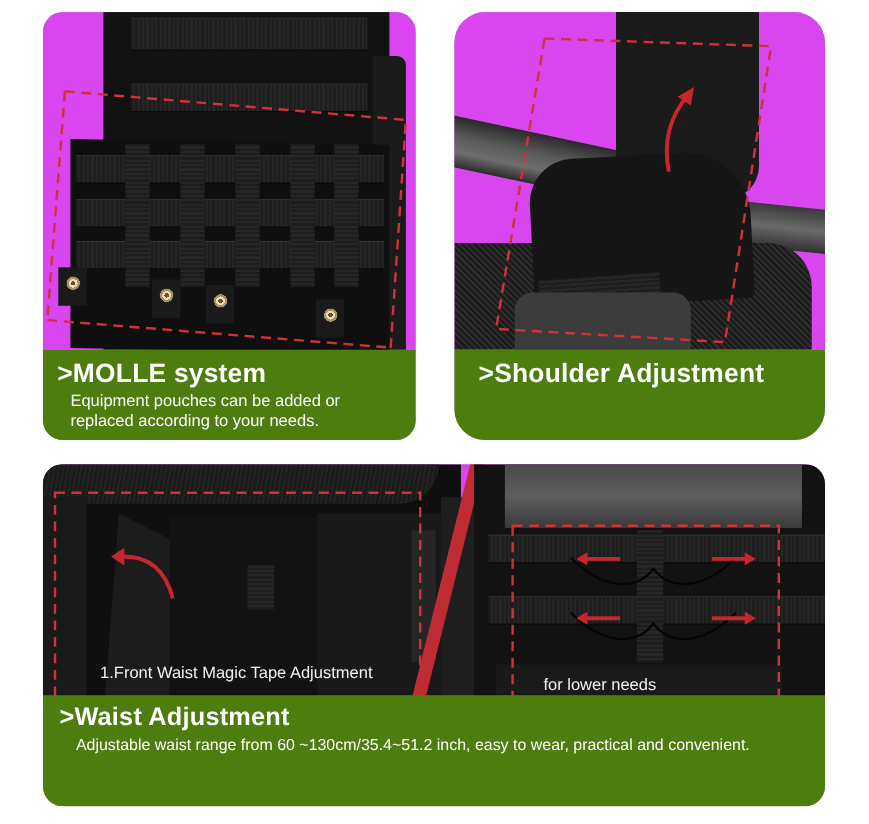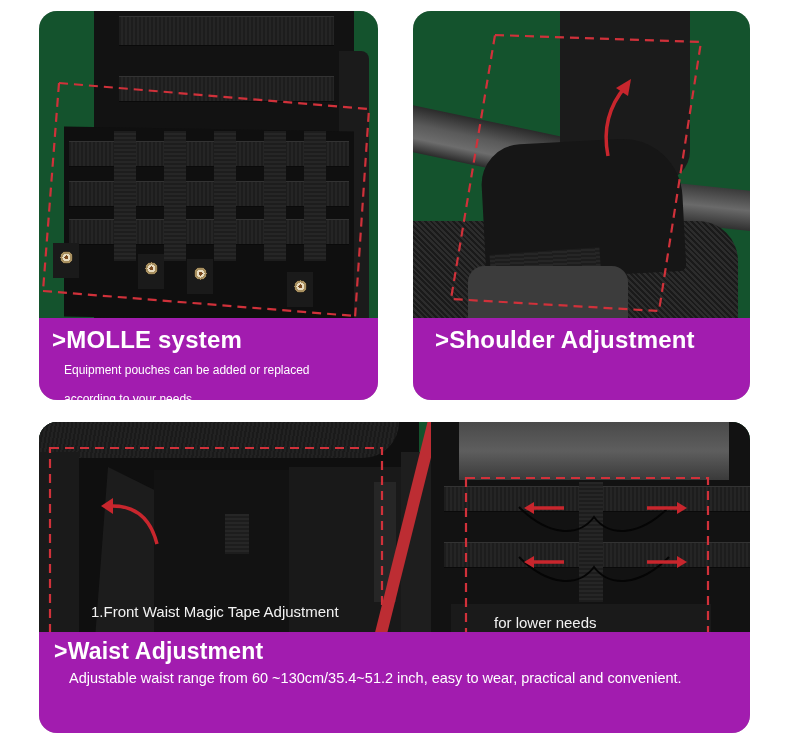--- a/index.html
+++ b/index.html
@@ -1,33 +1,33 @@
 <!DOCTYPE html>
 <html><head>
 <meta charset="utf-8">
 <style>
   * { box-sizing: border-box; margin: 0; padding: 0; }
   html, body { width: 790px; height: 749px; background: #ffffff; overflow: hidden; }
   body { position: relative; font-family: "Liberation Sans", "DejaVu Sans", sans-serif; }
 
   .card { position: absolute; border-radius: 18px; overflow: hidden; background: #b4b4b4; }
   .card-tl { left: 39px; top: 11px; width: 339px; height: 389px; }
-  .card-tr { left: 413px; top: 11px; width: 337px; height: 389px; }
+  .card-tr { left: 413px; top: 11px; width: 337px; height: 389px; border-radius: 28px; }
   .card-bot { left: 39px; top: 422px; width: 711px; height: 311px; }
 
-  .photo { position: absolute; left: 0; top: 0; right: 0; overflow: hidden; background: #14532d; text-align: center; }
+  .photo { position: absolute; left: 0; top: 0; right: 0; overflow: hidden; background: #d946ef; text-align: center; }
   .card-tl .photo, .card-tr .photo { height: 307px; }
   .card-bot .photo { height: 226px; }
 
-  .caption { position: absolute; left: 0; right: 0; bottom: 0; background: #a21caf; color: #ffffff; padding-left: 42px; }
+  .caption { position: absolute; left: 0; right: 0; bottom: 0; background: #4d7c0f; color: #ffffff; padding-left: 42px; }
   .card-tl .caption, .card-tr .caption { top: 307px; }
   .card-bot .caption { top: 210px; }
 
   .cap-title { position: absolute; font-weight: bold; font-size: 24px; letter-spacing: 0.2px; white-space: nowrap; }
-  .cap-desc { position: absolute; font-size: 12px; line-height: 29px; color: #fff; }
+  .cap-desc { position: absolute; font-size: 15px; line-height: 18px; color: #fff; }
   .card-tl .cap-title { left: 13px; top: 8px; }
   .card-tl .cap-desc { left: 25px; top: 38px; width: 300px; }
   .card-tr .cap-title { left: 22px; top: 8px; }
   .card-tr .cap-desc { left: 36px; top: 38px; width: 300px; }
   .card-bot .cap-title { left: 15px; top: 6px; font-size: 23px; }
   .card-bot .cap-desc { left: 30px; top: 35px; width: 620px; font-size: 14.5px; line-height: 22px; }
 
   
   .fabric { position: absolute; background: #141414; }
   .strap { position: absolute; background: repeating-linear-gradient(90deg,#1d1d1d 0 2px,#252525 2px 4px); border-top: 1px solid #333; border-bottom: 1px solid #0a0a0a; }

